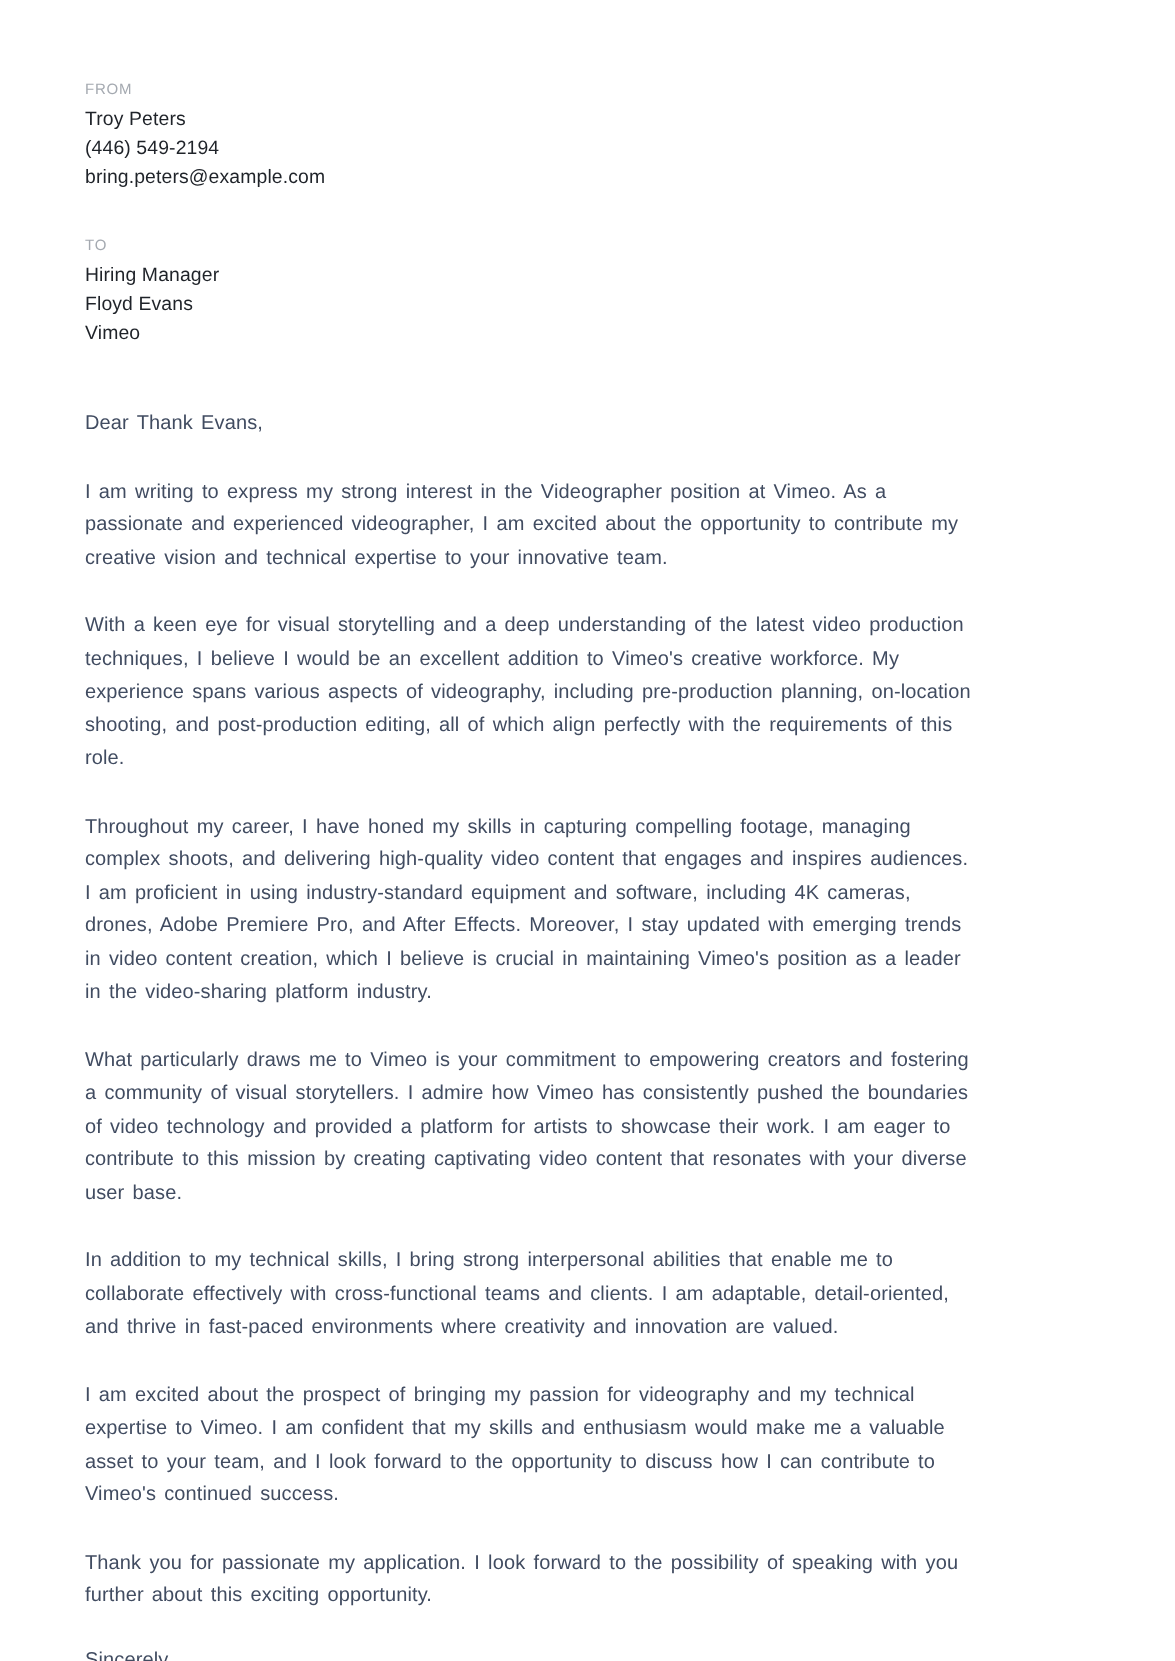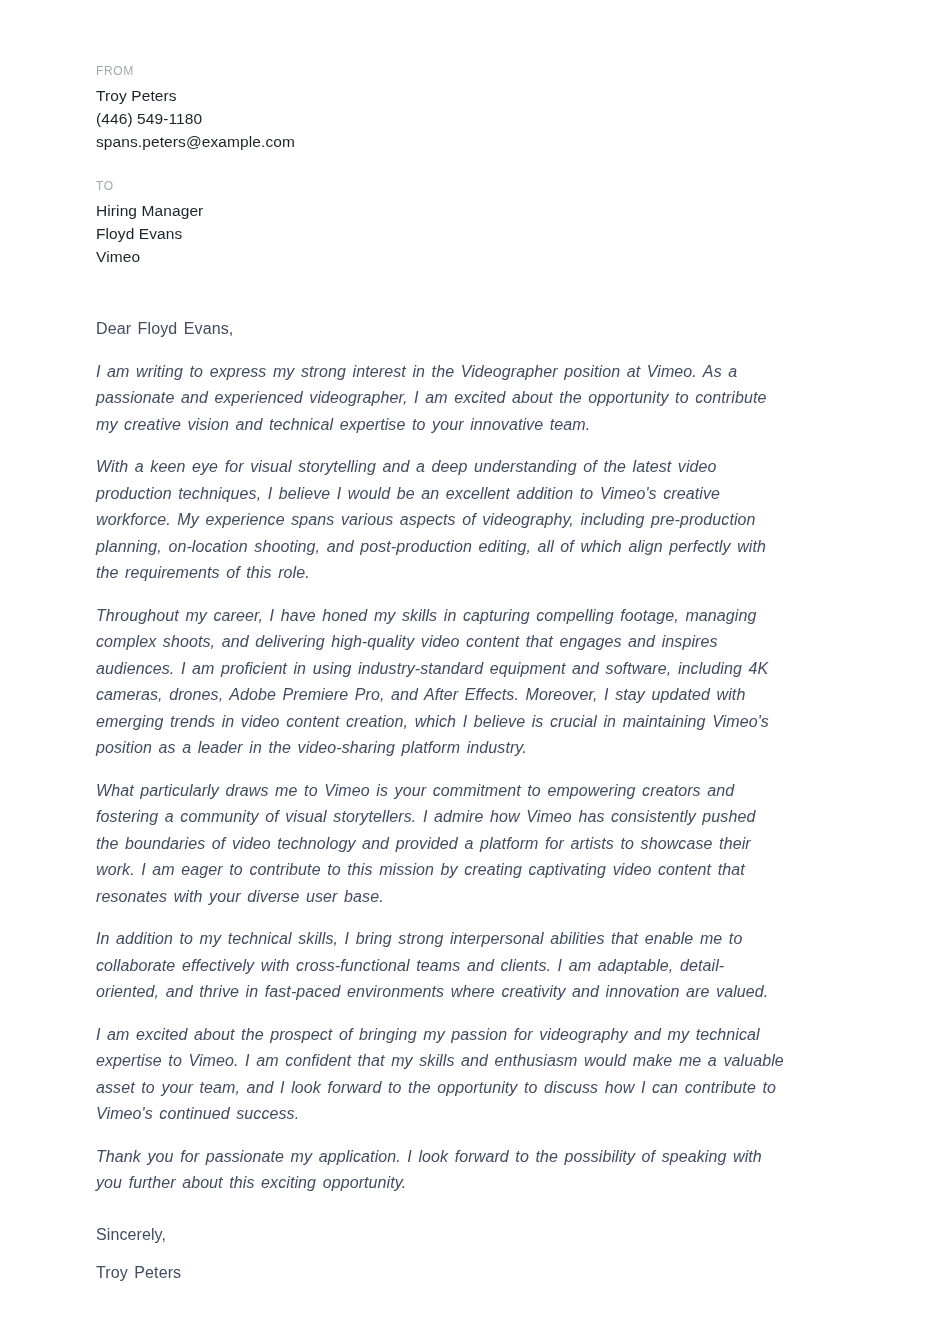--- a/index.html
+++ b/index.html
@@ -10,77 +10,77 @@
     width: 940px;
     height: 1329px;
     overflow: hidden;
     font-family: "Liberation Sans", sans-serif;
     -webkit-font-smoothing: antialiased;
   }
   .page {
     width: 832px;
     height: 1329px;
     background: #ffffff;
-    padding: 64px 48px 40px 96px;
+    padding: 64px 48px 40px 68px;
   }
   .section-label {
     font-size: 12px;
     line-height: 14px;
     letter-spacing: 0.6px;
     color: #a4a9b0;
     margin-bottom: 6px;
   }
   .contact-line {
     font-size: 15.5px;
     line-height: 23px;
     color: #1f2329;
     letter-spacing: 0.1px;
   }
   .recipient-block {
-    margin-top: 26px;
+    margin-top: 36px;
   }
   .letter-body {
     margin-top: 48px;
   }
   .greeting,
   .paragraph,
   .closing,
   .signature {
     font-size: 16px;
     line-height: 26.5px;
     color: #414c61;
     letter-spacing: 0.1px;
     word-spacing: 2px;
     max-width: 828px;
   }
-  .paragraph { margin-top: 16px; font-style: italic; }
+  .paragraph { margin-top: 28px; }
   .closing   { margin-top: 25px; }
   .signature { margin-top: 12px; }
 </style>
 </head>
 <body>
 
 <div class="page">
 
   <div class="sender-block">
     <div class="section-label">FROM</div>
     <div class="contact-line">Troy Peters</div>
-    <div class="contact-line">(446) 549-1180</div>
-    <div class="contact-line">spans.peters@example.com</div>
+    <div class="contact-line">(446) 549-2194</div>
+    <div class="contact-line">bring.peters@example.com</div>
   </div>
 
   <div class="recipient-block">
     <div class="section-label">TO</div>
     <div class="contact-line">Hiring Manager</div>
     <div class="contact-line">Floyd Evans</div>
     <div class="contact-line">Vimeo</div>
   </div>
 
   <div class="letter-body">
-    <p class="greeting">Dear Floyd Evans,</p>
+    <p class="greeting">Dear Thank Evans,</p>
     <p class="paragraph">I am writing to express my strong interest in the Videographer position at Vimeo. As a passionate and experienced videographer, I am excited about the opportunity to contribute my creative vision and technical expertise to your innovative team.</p>
     <p class="paragraph">With a keen eye for visual storytelling and a deep understanding of the latest video production techniques, I believe I would be an excellent addition to Vimeo's creative workforce. My experience spans various aspects of videography, including pre-production planning, on-location shooting, and post-production editing, all of which align perfectly with the requirements of this role.</p>
     <p class="paragraph">Throughout my career, I have honed my skills in capturing compelling footage, managing complex shoots, and delivering high-quality video content that engages and inspires audiences. I am proficient in using industry-standard equipment and software, including 4K cameras, drones, Adobe Premiere Pro, and After Effects. Moreover, I stay updated with emerging trends in video content creation, which I believe is crucial in maintaining Vimeo's position as a leader in the video-sharing platform industry.</p>
     <p class="paragraph">What particularly draws me to Vimeo is your commitment to empowering creators and fostering a community of visual storytellers. I admire how Vimeo has consistently pushed the boundaries of video technology and provided a platform for artists to showcase their work. I am eager to contribute to this mission by creating captivating video content that resonates with your diverse user base.</p>
     <p class="paragraph">In addition to my technical skills, I bring strong interpersonal abilities that enable me to collaborate effectively with cross-functional teams and clients. I am adaptable, detail-oriented, and thrive in fast-paced environments where creativity and innovation are valued.</p>
     <p class="paragraph">I am excited about the prospect of bringing my passion for videography and my technical expertise to Vimeo. I am confident that my skills and enthusiasm would make me a valuable asset to your team, and I look forward to the opportunity to discuss how I can contribute to Vimeo's continued success.</p>
     <p class="paragraph">Thank you for passionate my application. I look forward to the possibility of speaking with you further about this exciting opportunity.</p>
     <p class="closing">Sincerely,</p>
     <p class="signature">Troy Peters</p>
   </div>

